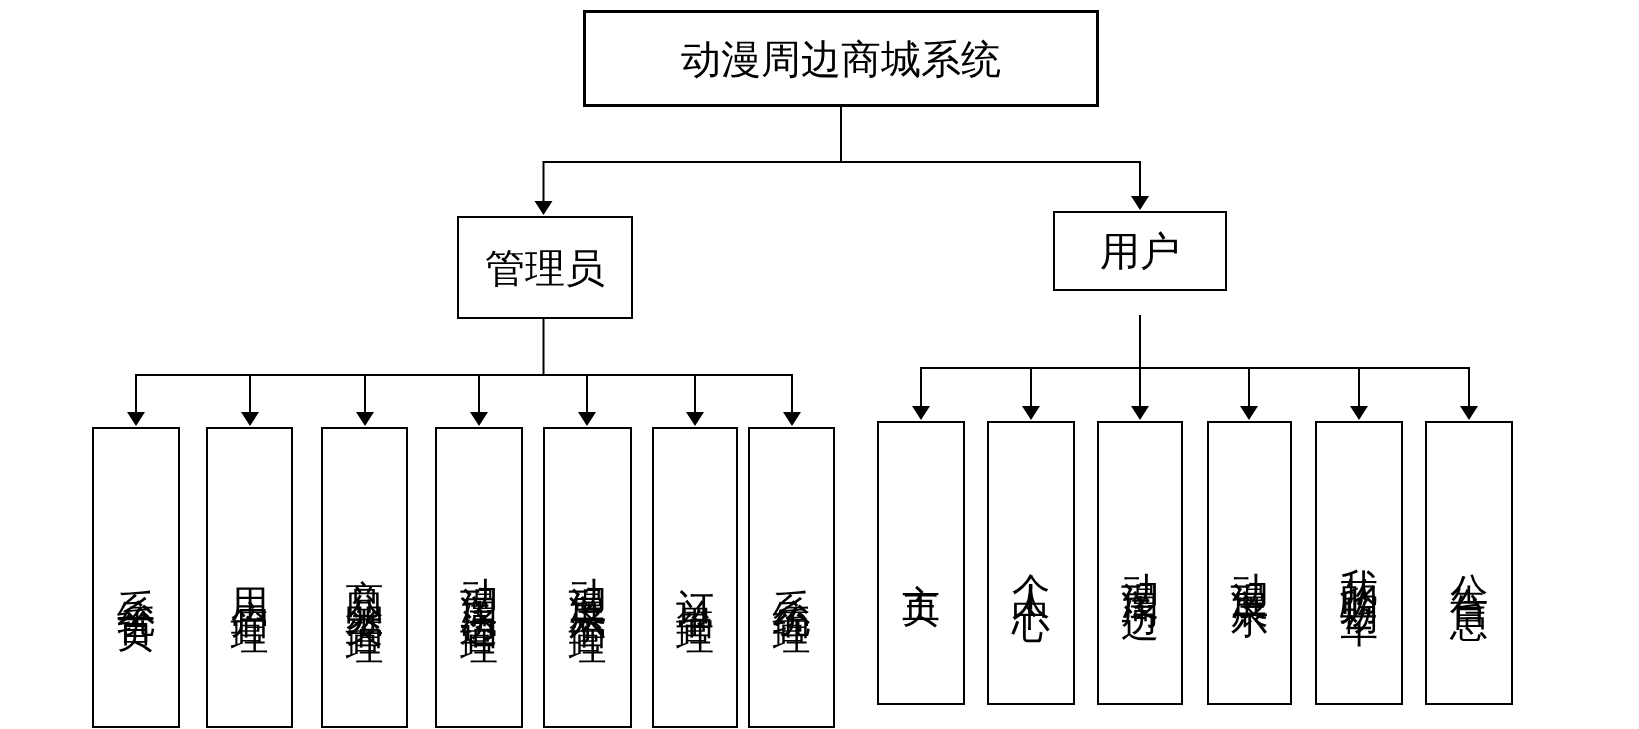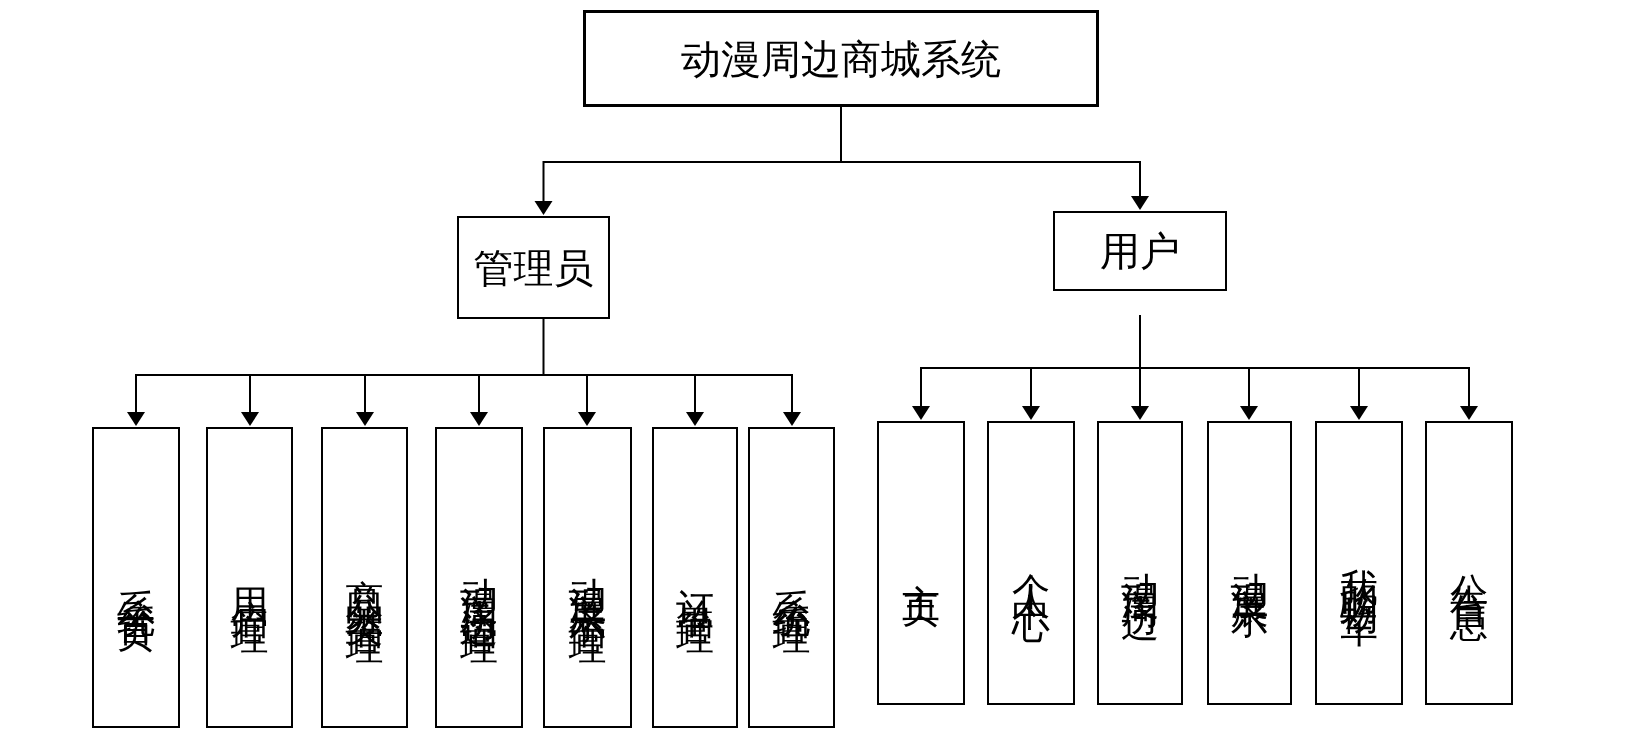--- a/index.html
+++ b/index.html
@@ -106,21 +106,21 @@
         <polygon points="1350,406 1368,406 1359,420"></polygon>
       <line x1="1469" y1="367" x2="1469" y2="408"></line>
         <polygon points="1460,406 1478,406 1469,420"></polygon>
     </g>
   </svg>
 
   <div class="node h-node root-node" style="left:583px; top:10px; width:516px; height:97px;">
     <span>动漫周边商城系统</span>
   </div>
 
-  <div class="node h-node" style="left:457px; top:216px; width:153px; height:103px;">
+  <div class="node h-node" style="left:457px; top:216px; width:176px; height:103px;">
     <span>管理员</span>
   </div>
 
   <div class="node h-node" style="left:1053px; top:211px; width:174px; height:80px;">
     <span>用户</span>
   </div>
 
   <div class="node v-node" style="left:92px; top:427px; width:88px; height:301px;">
     <span>系统首页</span>
   </div>

